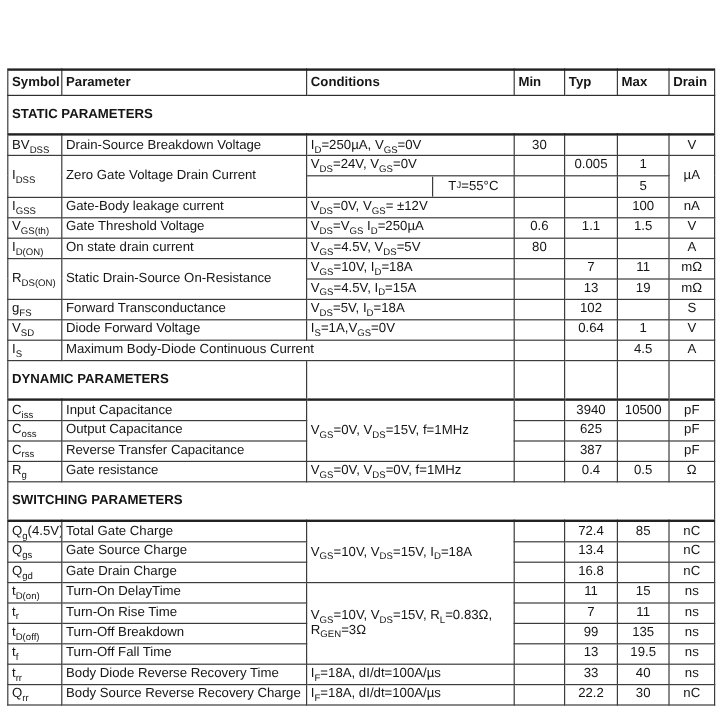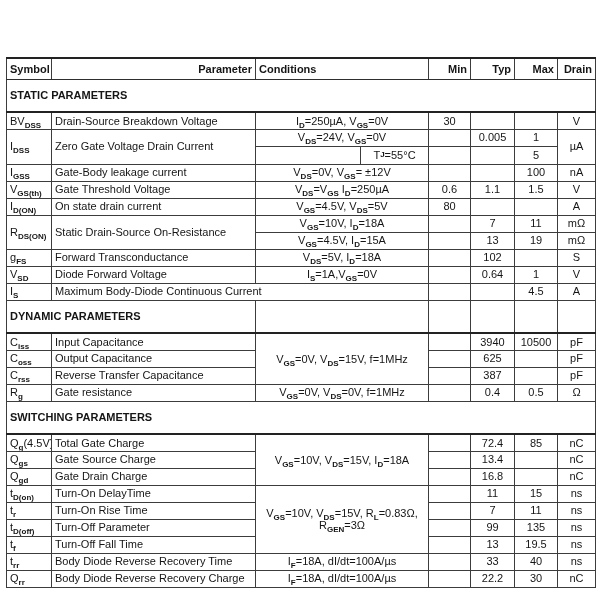--- a/index.html
+++ b/index.html
@@ -29,45 +29,45 @@
     padding: 0 3px;
     height: 17px;
     line-height: 1.1;
     overflow: hidden;
     white-space: nowrap;
     vertical-align: middle;
     font-weight: normal;
   }
   .ds thead th { height: 21px; font-weight: bold; border-bottom: 1px solid #2e2e2e; }
   .h-sym, .h-cond { text-align: left; }
-  .h-par, .h-num { text-align: right; }
+  .h-par, .h-num { text-align: left; }
 
   .sym { text-align: left; }
   .par { text-align: left; }
-  .cond { text-align: center; }
+  .cond { text-align: left; }
   .num { text-align: center; }
   .cond.group { white-space: pre-line; }
 
   tr.section td {
     font-weight: bold;
     height: 33px;
     border-bottom: 2px solid #222222;
     text-align: left;
     overflow: visible;
   }
 
   td.note-cell { padding: 0; }
   .tj-box {
     margin-left: auto;
     width: 68px; height: 17px;
     border-left: 1px solid #3c3c3c;
     display: flex; align-items: center; justify-content: center;
   }
 
-  sub { font-size: 8px; line-height: 0; font-weight: bold; }
+  sub { font-size: 8px; line-height: 0; }
 </style>
 </head>
 <body>
 
 <div class="page">
   <table class="ds">
     <colgroup>
       <col style="width:45px">
       <col style="width:204px">
       <col style="width:173px">
@@ -269,21 +269,21 @@
         <tr>
           <td class="sym">t<sub>r</sub></td>
           <td class="par">Turn-On Rise Time</td>
           <td class="num"></td>
           <td class="num">7</td>
           <td class="num">11</td>
           <td class="num">ns</td>
         </tr>
         <tr>
           <td class="sym">t<sub>D(off)</sub></td>
-          <td class="par">Turn-Off Parameter</td>
+          <td class="par">Turn-Off Breakdown</td>
           <td class="num"></td>
           <td class="num">99</td>
           <td class="num">135</td>
           <td class="num">ns</td>
         </tr>
         <tr>
           <td class="sym">t<sub>f</sub></td>
           <td class="par">Turn-Off Fall Time</td>
           <td class="num"></td>
           <td class="num">13</td>
@@ -294,21 +294,21 @@
           <td class="sym">t<sub>rr</sub></td>
           <td class="par">Body Diode Reverse Recovery Time</td>
           <td class="cond">I<sub>F</sub>=18A, dI/dt=100A/µs</td>
           <td class="num"></td>
           <td class="num">33</td>
           <td class="num">40</td>
           <td class="num">ns</td>
         </tr>
         <tr>
           <td class="sym">Q<sub>rr</sub></td>
-          <td class="par">Body Diode Reverse Recovery Charge</td>
+          <td class="par">Body Source Reverse Recovery Charge</td>
           <td class="cond">I<sub>F</sub>=18A, dI/dt=100A/µs</td>
           <td class="num"></td>
           <td class="num">22.2</td>
           <td class="num">30</td>
           <td class="num">nC</td>
         </tr>
       </tbody>
   </table>
 </div>
 

